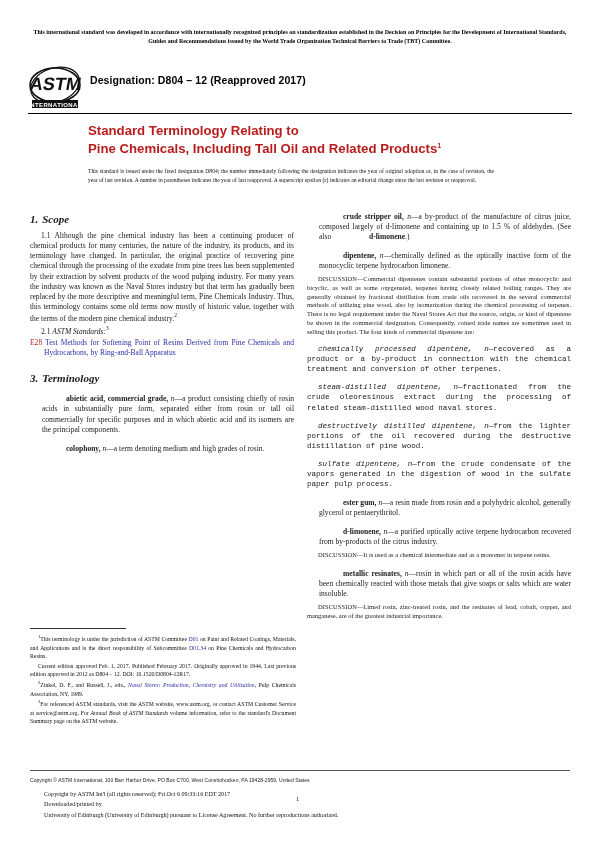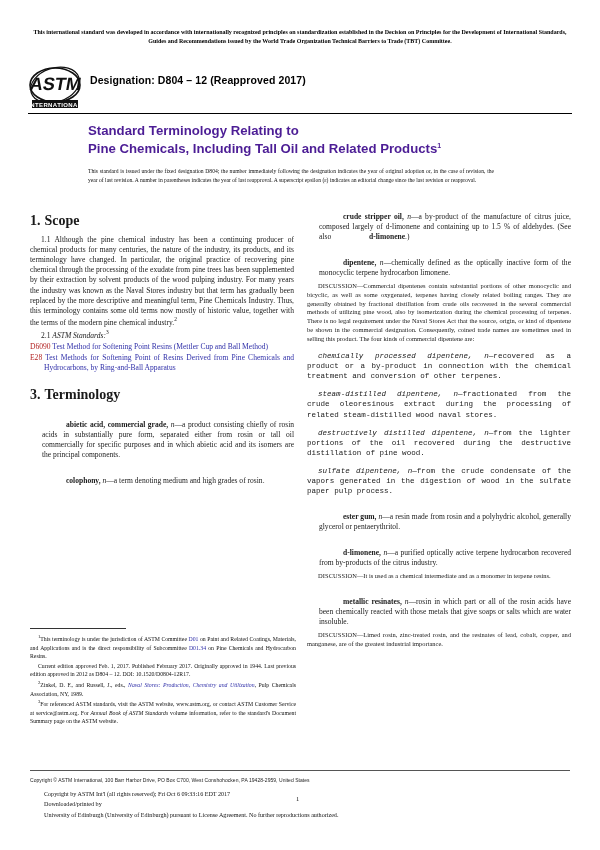--- a/index.html
+++ b/index.html
@@ -71,21 +71,21 @@
   
   .doc-title {
     position: absolute;
     left: 88px;
     top: 122px;
     width: 470px;
     font-family: "Liberation Sans", sans-serif;
     font-size: 13.2px;
     font-weight: bold;
     line-height: 1.38;
-    color: #4c1d95;
+    color: #b91c1c;
   }
   .doc-title sup { font-size: 7px; vertical-align: super; }
 
   .issue-note {
     position: absolute;
     left: 88px;
     top: 167px;
     width: 406px;
     font-size: 5.6px;
     line-height: 1.62;
@@ -100,36 +100,37 @@
     width: 264px;
     font-size: 7.55px;
     line-height: 1.335;
     text-align: justify;
     color: #1a1a1a;
   }
   .col-left { left: 30px; }
   .col-right { left: 307px; }
 
   h2.sect {
-    font-size: 14px;
+    font-size: 11px;
     font-weight: bold;
     margin: 0 0 5px 0;
     line-height: 1.3;
+    font-style: italic;
   }
   h2.sect .num { margin-right: 4px; }
 
   p { margin: 0; }
   p.para {
     text-indent: 11px;
     margin-bottom: 2px;
   }
 
   
   p.defn {
-    margin-top: 16px;
+    margin-top: 9px;
     padding-left: 12px;
     text-indent: -12px;
   }
   p.defn-first { }
   .term { font-weight: bold; padding-left: 36px; }
   .pos { font-style: italic; }
 
   
   p.subdefn {
     margin-top: 8px;
@@ -265,24 +266,20 @@
     <p class="para">
       <span>1.1</span>
       <span>Although the pine chemical industry has been a continuing producer of chemical products for many centuries, the nature of the industry, its products, and its terminology have changed. In particular, the original practice of recovering pine chemical through the processing of the exudate from pine trees has been supplemented by their extraction by solvent products of the wood pulping industry. For many years the industry was known as the Naval Stores industry but that term has gradually been replaced by the more descriptive and meaningful term, Pine Chemicals Industry. Thus, this terminology contains some old terms now mostly of historic value, together with the terms of the modern pine chemical industry.</span><sup class="supnum">2</sup>
     </p>
 
     <p class="subsect">
       <span>2.1</span>
       <span class="it">ASTM Standards:</span><sup>3</sup>
     </p>
     <p class="stdref">
-      <span class="std-id">D6090</span>
-      <span>Test Method for Softening Point Resins (Mettler Cup and Ball Method)</span>
-    </p>
-    <p class="stdref">
       <span class="std-id">E28</span>
       <span>Test Methods for Softening Point of Resins Derived from Pine Chemicals and Hydrocarbons, by Ring-and-Ball Apparatus</span>
     </p>
 
     <h2 class="sect" style="margin-top:13px">
       <span class="num">3.</span><span>Terminology</span>
     </h2>
 
     <p class="defn defn-first">
       <span class="term">abietic acid, commercial grade,</span>

